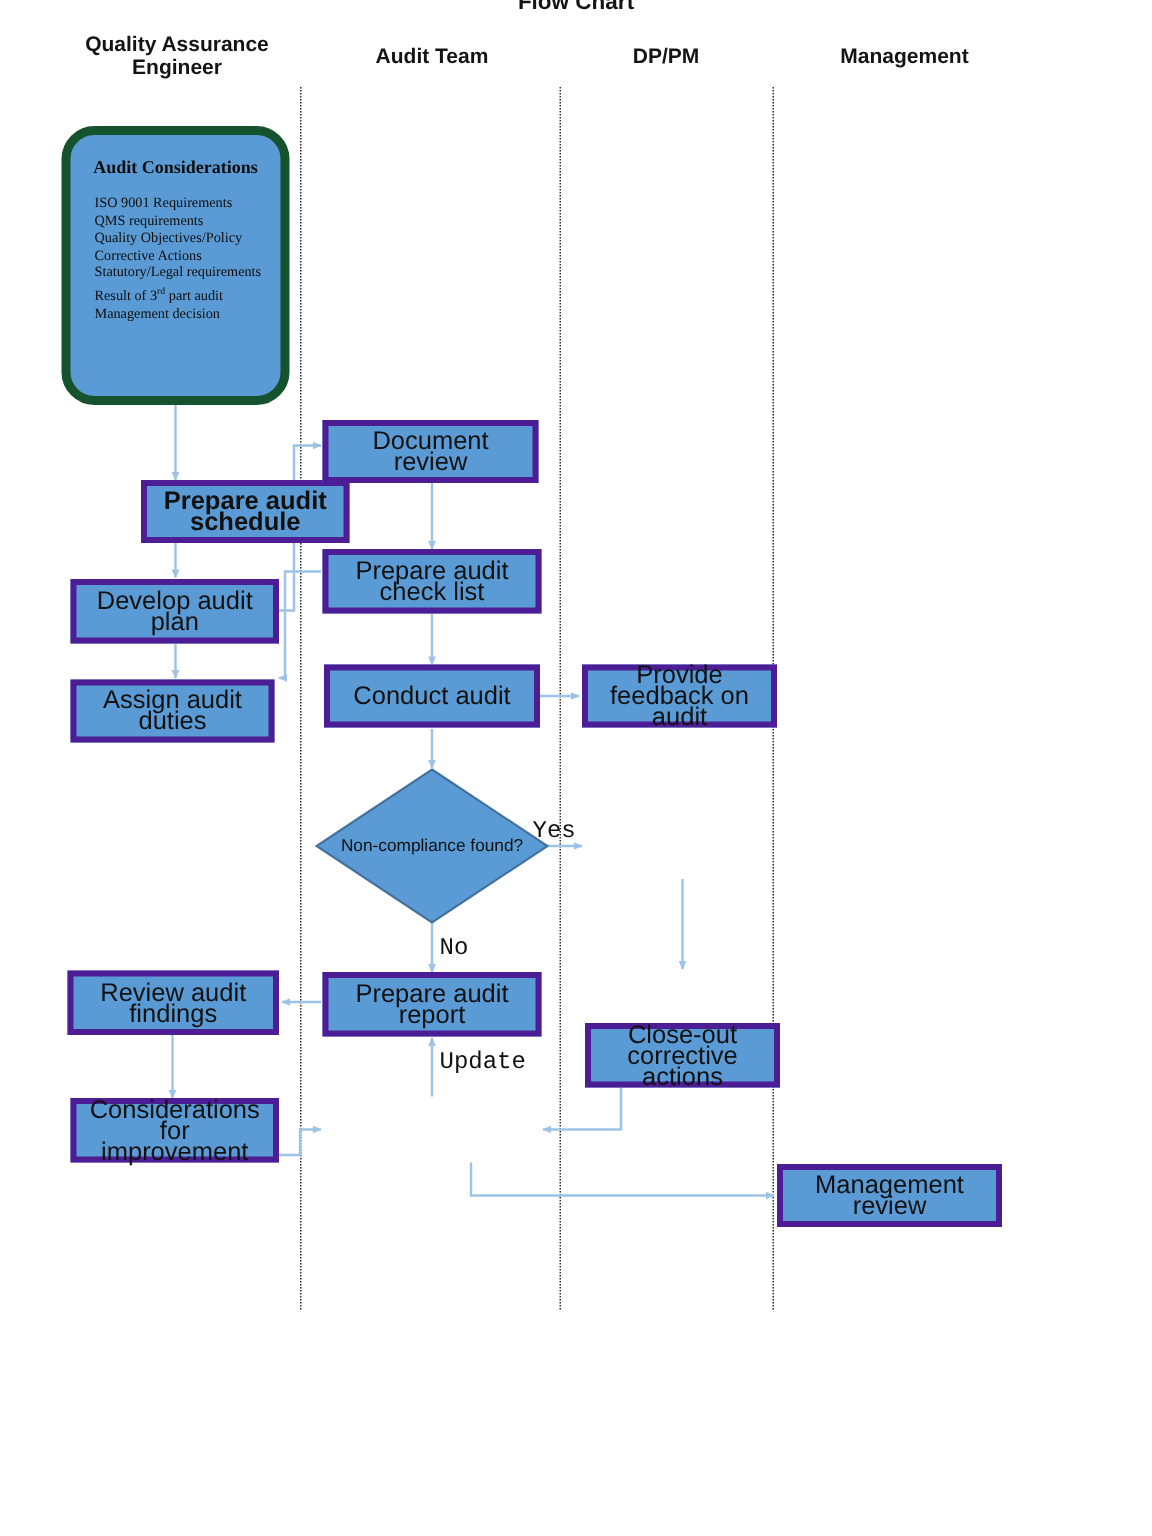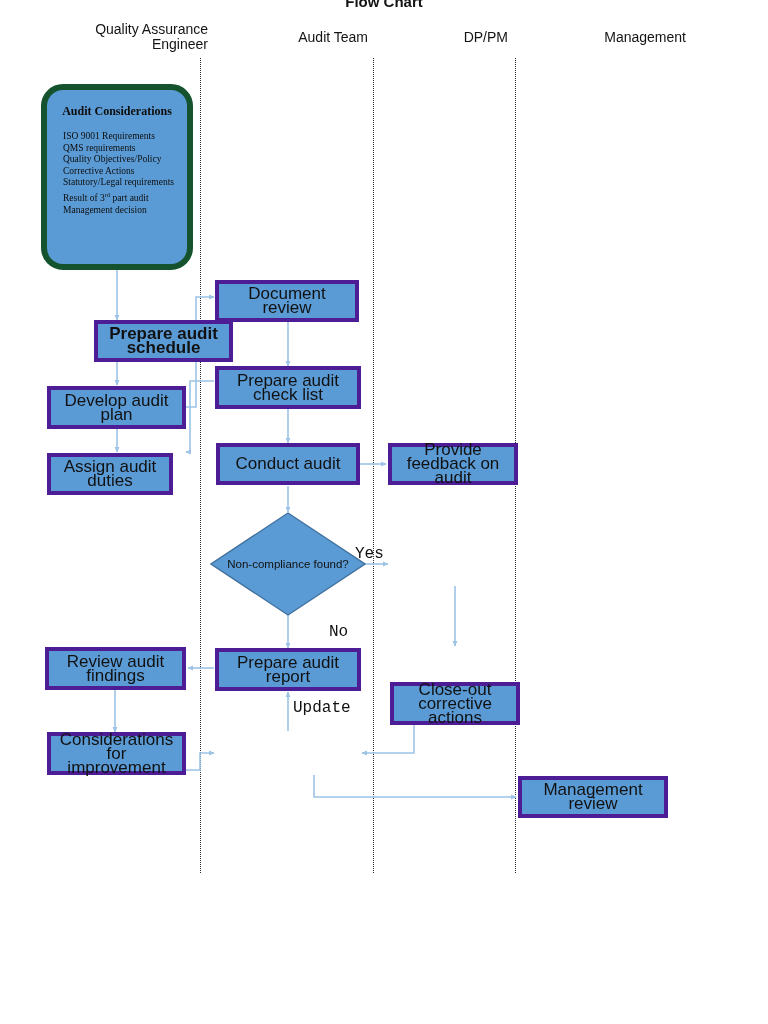--- a/index.html
+++ b/index.html
@@ -21,23 +21,23 @@
     font-weight:bold;
     color:#141414;
     letter-spacing:0px;
     overflow:hidden;
     height:24px;
   }
 
   
   .lane-header{
     position:absolute;
-    text-align:right;
+    text-align:center;
     font-size:14px;
-    font-weight:normal;
+    font-weight:bold;
     color:#141414;
     line-height:15px;
   }
 
   
   .lane-divider{
     position:absolute;
     width:0px;
     border-left:1px dotted #2b2b2b;
   }
@@ -183,21 +183,21 @@
       <div>Quality Objectives/Policy</div>
       <div>Corrective Actions</div>
       <div>Statutory/Legal requirements</div>
       <div><span>Result of 3</span><sup>rd</sup><span> part audit</span></div>
       <div>Management decision</div>
     </div>
   </div>
 
   <div class="node bold" style="left:47px;top:320px;width:139px;height:42px;margin-left:47px;">Prepare audit schedule</div>
   <div class="node" style="left:47px;top:386px;width:139px;height:43px;">Develop audit plan</div>
-  <div class="node" style="left:47px;top:453px;width:126px;height:42px;">Assign audit duties</div>
+  <div class="node" style="left:47px;top:453px;width:136px;height:42px;">Assign audit duties</div>
   <div class="node" style="left:45px;top:647px;width:141px;height:43px;">Review audit findings</div>
   <div class="node" style="left:47px;top:732px;width:139px;height:43px;">Considerations for improvement</div>
 
   <div class="node" style="left:215px;top:280px;width:144px;height:42px;">Document review</div>
   <div class="node" style="left:215px;top:366px;width:146px;height:43px;">Prepare audit check list</div>
   <div class="node" style="left:216px;top:443px;width:144px;height:42px;">Conduct audit</div>
 
   <div class="diamond-wrap" style="left:210px;top:512px;width:156px;height:104px;">
     <svg class="diamond-shape" viewBox="0 0 156 104" preserveAspectRatio="none">
       <polygon points="78,1 155,52 78,103 1,52" fill="#5B9BD5" stroke="#41719C" stroke-width="1.4"></polygon>
@@ -206,16 +206,16 @@
   </div>
 
   <div class="node" style="left:215px;top:648px;width:146px;height:43px;">Prepare audit report</div>
 
   <div class="node" style="left:388px;top:443px;width:130px;height:42px;">Provide feedback on audit</div>
   <div class="node" style="left:390px;top:682px;width:130px;height:43px;">Close-out corrective actions</div>
 
   <div class="node" style="left:518px;top:776px;width:150px;height:42px;">Management review</div>
 
   <div class="edge-label" style="left:355px;top:545px;">Yes</div>
-  <div class="edge-label" style="left:293px;top:623px;margin-left:36px;">No</div>
+  <div class="edge-label" style="left:293px;top:623px;">No</div>
   <div class="edge-label" style="left:293px;top:699px;">Update</div>
 
 </div>
 
 </body></html>

